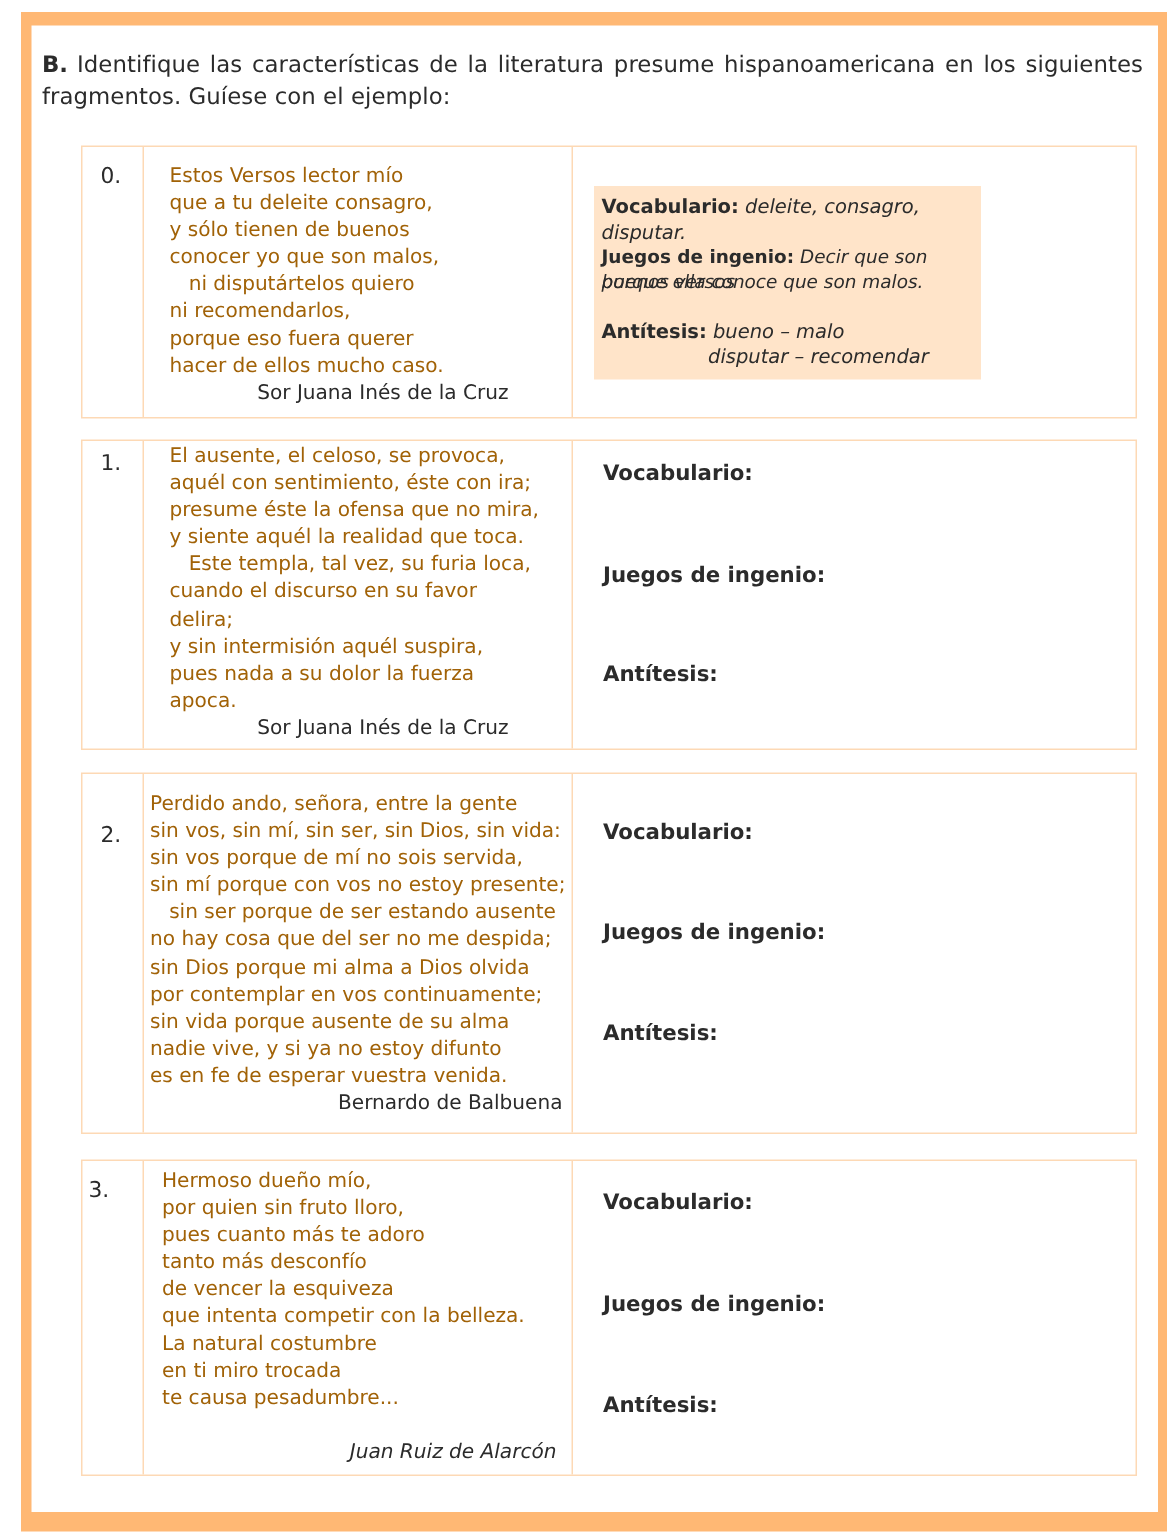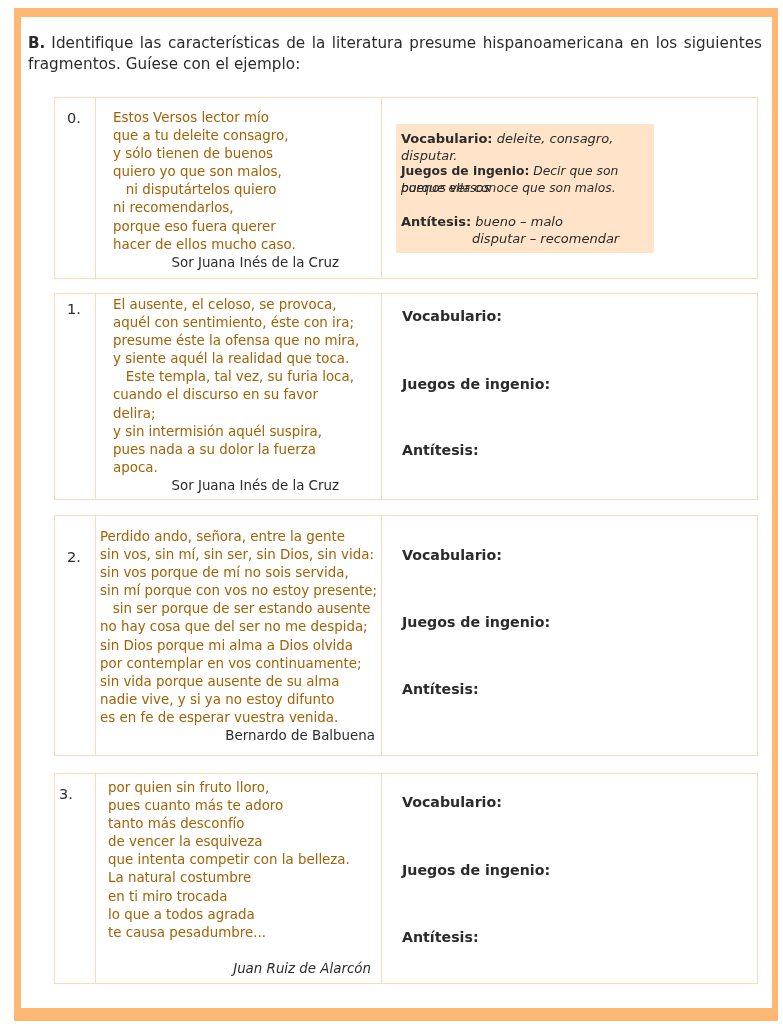--- a/index.html
+++ b/index.html
@@ -35,21 +35,21 @@
 
 <div class="instr">
   <b>B.</b><span class="text">Identifique las características de la literatura presume hispanoamericana en los siguientes fragmentos. Guíese con el ejemplo:</span>
 </div>
 
 <div class="item" style="top:97px;height:180px;">
   <div class="num">
       <span style="top:12px;">0.</span>
     </div>
   <div class="poem">
-    <div class="lines" style="top:11px;"><div>Estos Versos lector mío</div><div>que a tu deleite consagro,</div><div>y sólo tienen de buenos</div><div>quiero yo que son malos,</div><div>   ni disputártelos quiero</div><div>ni recomendarlos,</div><div>porque eso fuera querer</div><div>hacer de ellos mucho caso.</div></div>
+    <div class="lines" style="top:11px;"><div>Estos Versos lector mío</div><div>que a tu deleite consagro,</div><div>y sólo tienen de buenos</div><div>conocer yo que son malos,</div><div>   ni disputártelos quiero</div><div>ni recomendarlos,</div><div>porque eso fuera querer</div><div>hacer de ellos mucho caso.</div></div>
     <div class="author" style="top:157px;right:42px;">Sor Juana Inés de la Cruz</div>
   </div>
   <div class="answers">
     <div class="example-box">
       <div class="ex-row" style="top:6px;"><b>Vocabulario:</b> <i>deleite, consagro, disputar.</i></div>
       <div class="ex-row ex-small" style="top:39px;"><b>Juegos de ingenio:</b> <i>Decir que son buenos versos</i></div>
       <div class="ex-row ex-small" style="top:56px;"><i>porque ella conoce que son malos.</i></div>
       <div class="ex-row" style="top:89px;"><b>Antítesis:</b> <i>bueno – malo</i></div>
       <div class="ex-row" style="top:106px;left:76px;"><i>disputar – recomendar</i></div>
     </div>
@@ -84,21 +84,21 @@
     <div class="label" style="top:98px;">Juegos de ingenio:</div>
     <div class="label" style="top:165px;">Antítesis:</div>
   </div>
 </div>
 
 <div class="item" style="top:773px;height:209px;">
   <div class="num">
       <span style="top:12px;left:4px;">3.</span>
     </div>
   <div class="poem">
-    <div class="lines" style="top:5px;left:12px;"><div>por quien sin fruto lloro,</div><div>pues cuanto más te adoro</div><div>tanto más desconfío</div><div>de vencer la esquiveza</div><div>que intenta competir con la belleza.</div><div>La natural costumbre</div><div>en ti miro trocada</div><div>lo que a todos agrada</div><div>te causa pesadumbre...</div></div>
+    <div class="lines" style="top:5px;left:12px;"><div>Hermoso dueño mío,</div><div>por quien sin fruto lloro,</div><div>pues cuanto más te adoro</div><div>tanto más desconfío</div><div>de vencer la esquiveza</div><div>que intenta competir con la belleza.</div><div>La natural costumbre</div><div>en ti miro trocada</div><div>te causa pesadumbre...</div></div>
     <div class="author" style="top:187px;right:10px;font-style:italic;">Juan Ruiz de Alarcón</div>
   </div>
   <div class="answers">
     <div class="label" style="top:20px;">Vocabulario:</div>
     <div class="label" style="top:88px;">Juegos de ingenio:</div>
     <div class="label" style="top:155px;">Antítesis:</div>
   </div>
 </div>
 
 </body></html>

